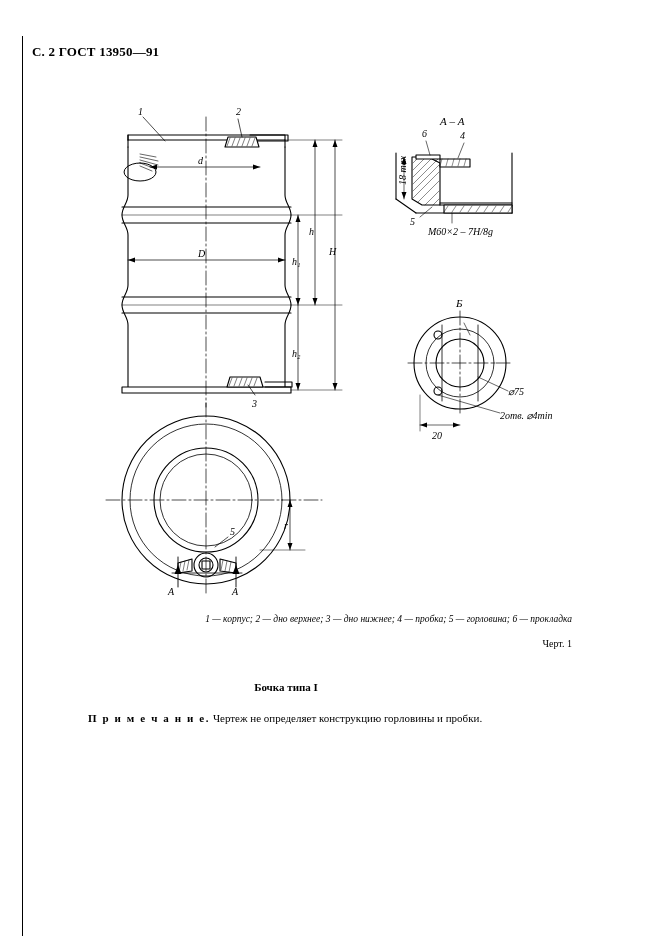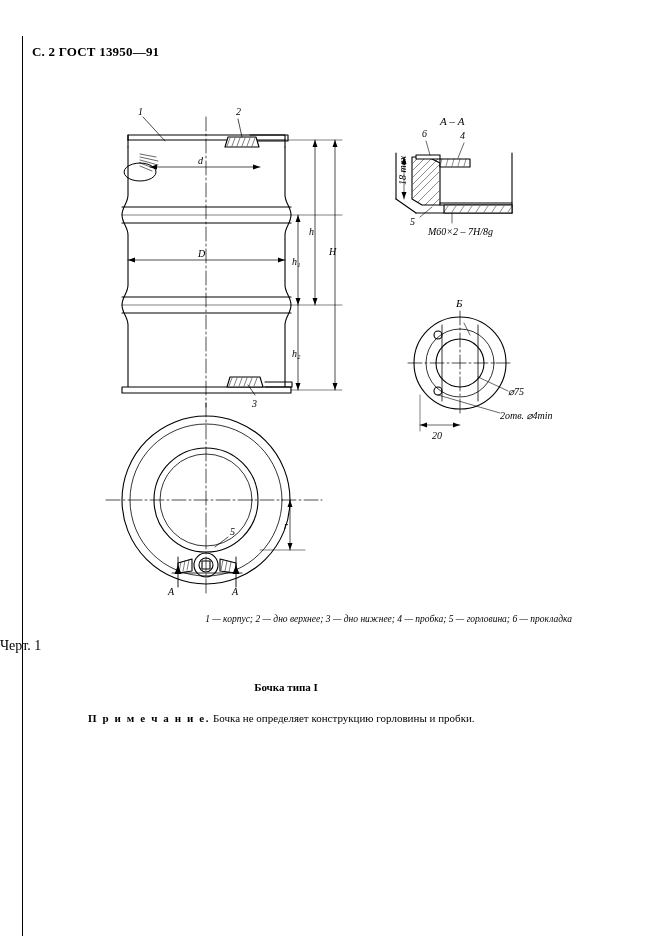--- a/index.html
+++ b/index.html
@@ -57,22 +57,22 @@
     top: 614px;
     text-align: right;
     font-size: 9.5px;
     font-style: italic;
   }
   .caption-fig {
     position: absolute;
     left: 0;
     right: 0;
     top: 638px;
-    text-align: left;
-    font-size: 14px;
+    text-align: right;
+    font-size: 10px;
   }
   .sub-title {
     position: absolute;
     left: 0;
     right: 0;
     top: 681px;
     text-align: center;
     font-size: 11px;
     font-weight: bold;
   }
@@ -331,16 +331,16 @@
         <text x="346" y="90" transform="rotate(-90 346 90)">18 max</text>
       </g>
     </svg>
   </div>
 
   <div class="caption-legend">1 — корпус; 2 — дно верхнее; 3 — дно нижнее; 4 — пробка; 5 — горловина; 6 — прокладка</div>
   <div class="caption-fig">Черт. 1</div>
   <div class="sub-title">Бочка типа I</div>
   <div class="note">
     <span class="sp">П р и м е ч а н и е.</span>
-    <span>Бочка не определяет конструкцию горловины и пробки.</span>
+    <span>Чертеж не определяет конструкцию горловины и пробки.</span>
   </div>
 
 </div>
 
 </body></html>

